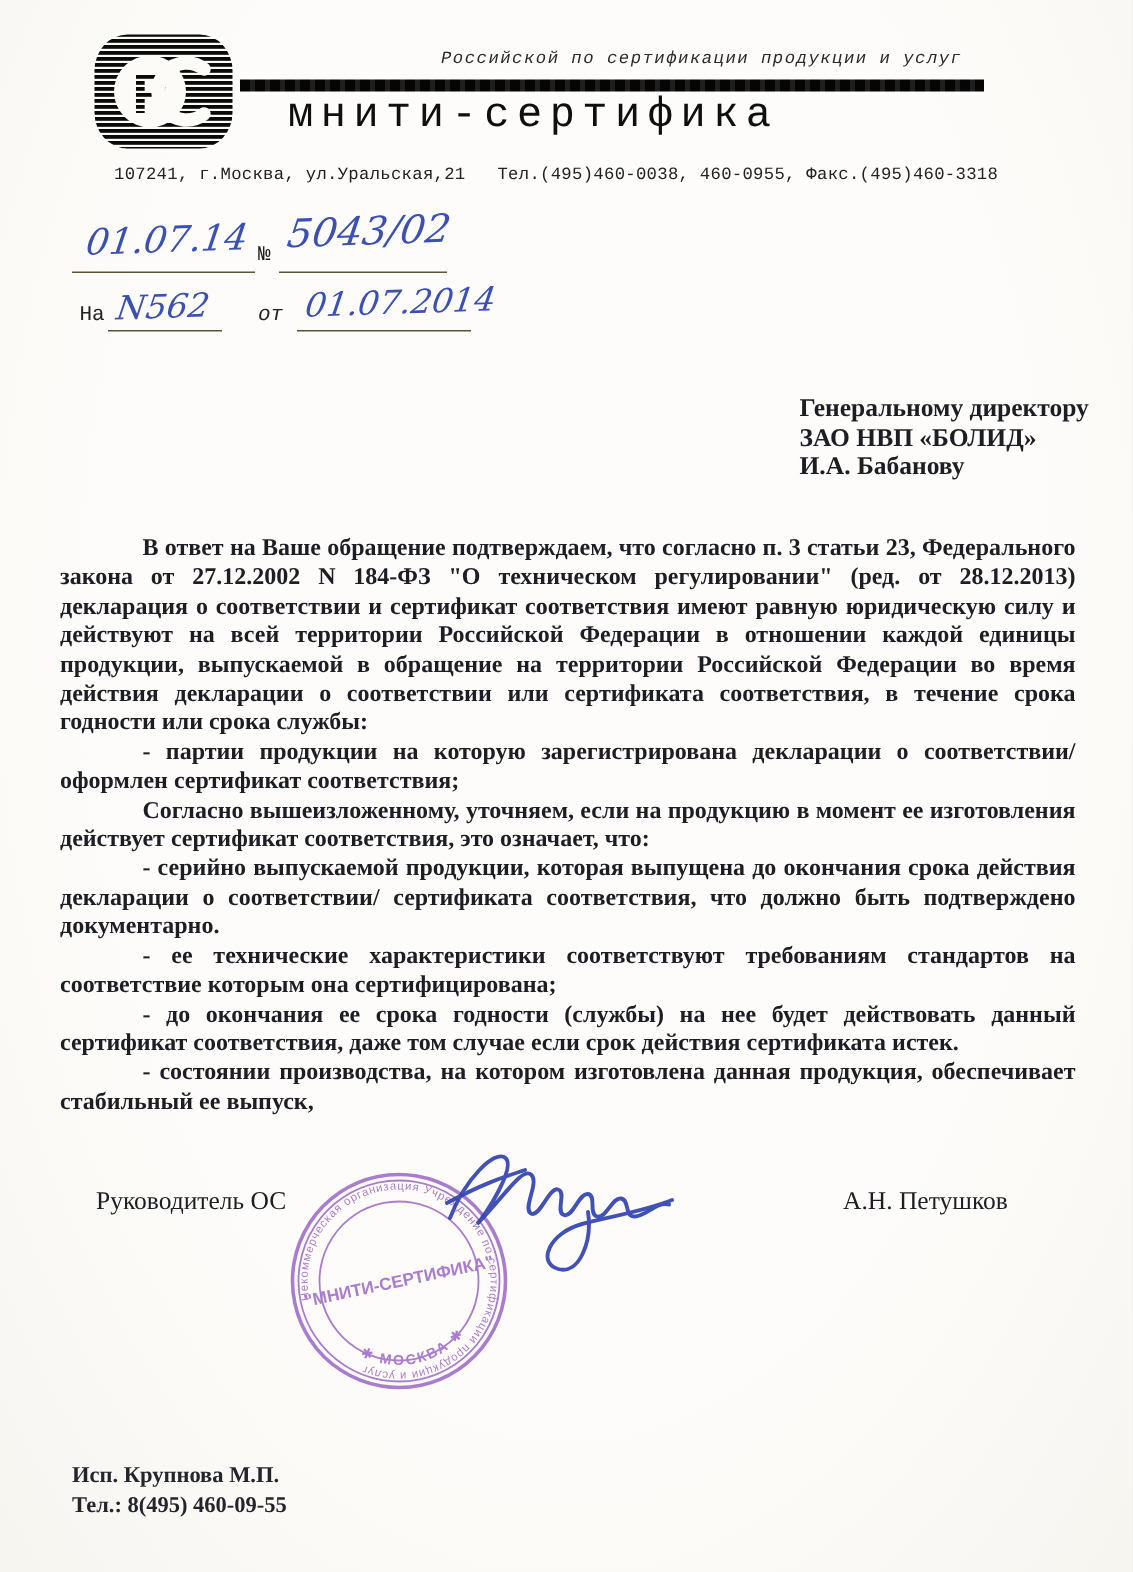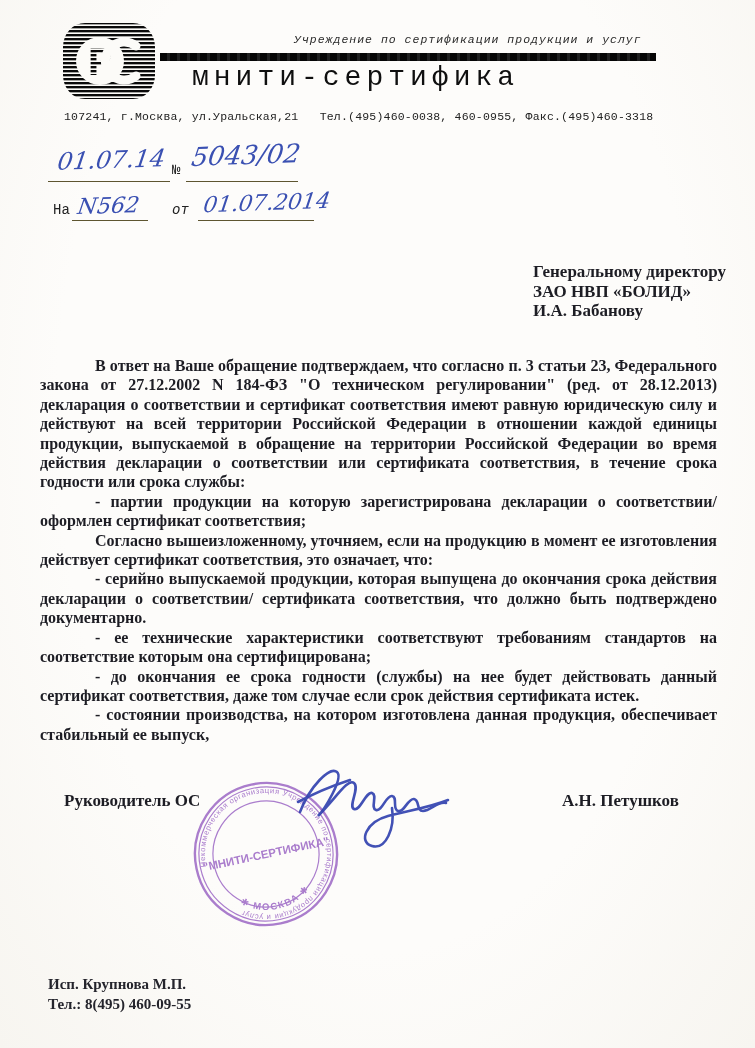--- a/index.html
+++ b/index.html
@@ -22,21 +22,21 @@
   .rule{
     position:absolute;left:160px;top:53px;width:496px;height:8px;
     background:repeating-linear-gradient(90deg,#050505 0 7px,#1f1f1f 7px 10px);
   }
   .title{
     position:absolute;left:192px;top:62px;
     font-family:"Liberation Mono","DejaVu Sans Mono",monospace;
     font-size:28px;letter-spacing:5px;color:#0f0f0f;white-space:pre;
   }
   .address{
-    position:absolute;left:64px;top:110px;
+    position:absolute;left:76px;top:110px;
     font-family:"Liberation Mono","DejaVu Sans Mono",monospace;
     font-size:11.5px;letter-spacing:.2px;color:#222;white-space:pre;
   }
   
   .ref-label{
     position:absolute;
     font-family:"Liberation Mono","DejaVu Sans Mono",monospace;
     font-size:14px;color:#222;
   }
   .ul{position:absolute;height:0;border-bottom:1.6px solid #5e5530;}
@@ -55,21 +55,21 @@
     position:absolute;left:533px;top:238px;width:210px;
     font-weight:bold;font-size:17px;line-height:19.5px;margin-top:24px;
   }
   
   .body-text{
     position:absolute;left:40px;top:356px;width:677px;
     font-size:16px;line-height:19.4px;text-align:justify;font-weight:bold;
   }
   .body-text p{margin:0;text-indent:55px;}
   
-  .sig-label{position:absolute;font-weight:bold;font-size:17px;text-align:right;}
+  .sig-label{position:absolute;font-weight:normal;font-size:17px;text-align:right;}
   .sig-left{left:64px;top:791px;}
   .sig-right{left:562px;top:791px;}
   .stamp{position:absolute;left:190px;top:778px;width:152px;height:152px;opacity:.85;}
   .autograph{position:absolute;left:296px;top:756px;width:164px;height:104px;}
   
   .footer{
     position:absolute;left:48px;top:974px;
     font-size:15px;line-height:20px;color:#24242c;font-weight:bold;
   }
 </style>
@@ -86,21 +86,21 @@
           <rect y="2.6" width="4" height="1.4" fill="#fcfbf8"></rect>
         </pattern>
       </defs>
       <rect x="1" y="1" width="92" height="76" rx="22" ry="24" fill="url(#stripes)"></rect>
       <circle cx="38" cy="39" r="24" fill="#fcfbf8"></circle>
       <text x="38" y="53" text-anchor="middle" font-family="Liberation Mono, DejaVu Sans Mono, monospace" font-size="40" font-weight="bold" fill="url(#stripes)">Р</text>
       <path d="M 74,24 A 19,19 0 1 0 74,54" fill="none" stroke="#fcfbf8" stroke-width="9" stroke-linecap="round"></path>
     </svg>
   </div>
 
-  <div class="tagline">Учреждение по сертификации продукции и услуг</div>
+  <div class="tagline">Российской по сертификации продукции и услуг</div>
   <div class="rule"></div>
   <div class="title">мнити-сертифика</div>
   <div class="address">107241, г.Москва, ул.Уральская,21   Тел.(495)460-0038, 460-0955, Факс.(495)460-3318</div>
 
   <span class="hw hw-date1">01.07.14</span>
   <div class="ul" style="left:48px;top:181px;width:122px;"></div>
   <span class="ref-label" style="left:172px;top:162px;">№</span>
   <span class="hw hw-num">5043/02</span>
   <div class="ul" style="left:186px;top:181px;width:112px;"></div>
 

